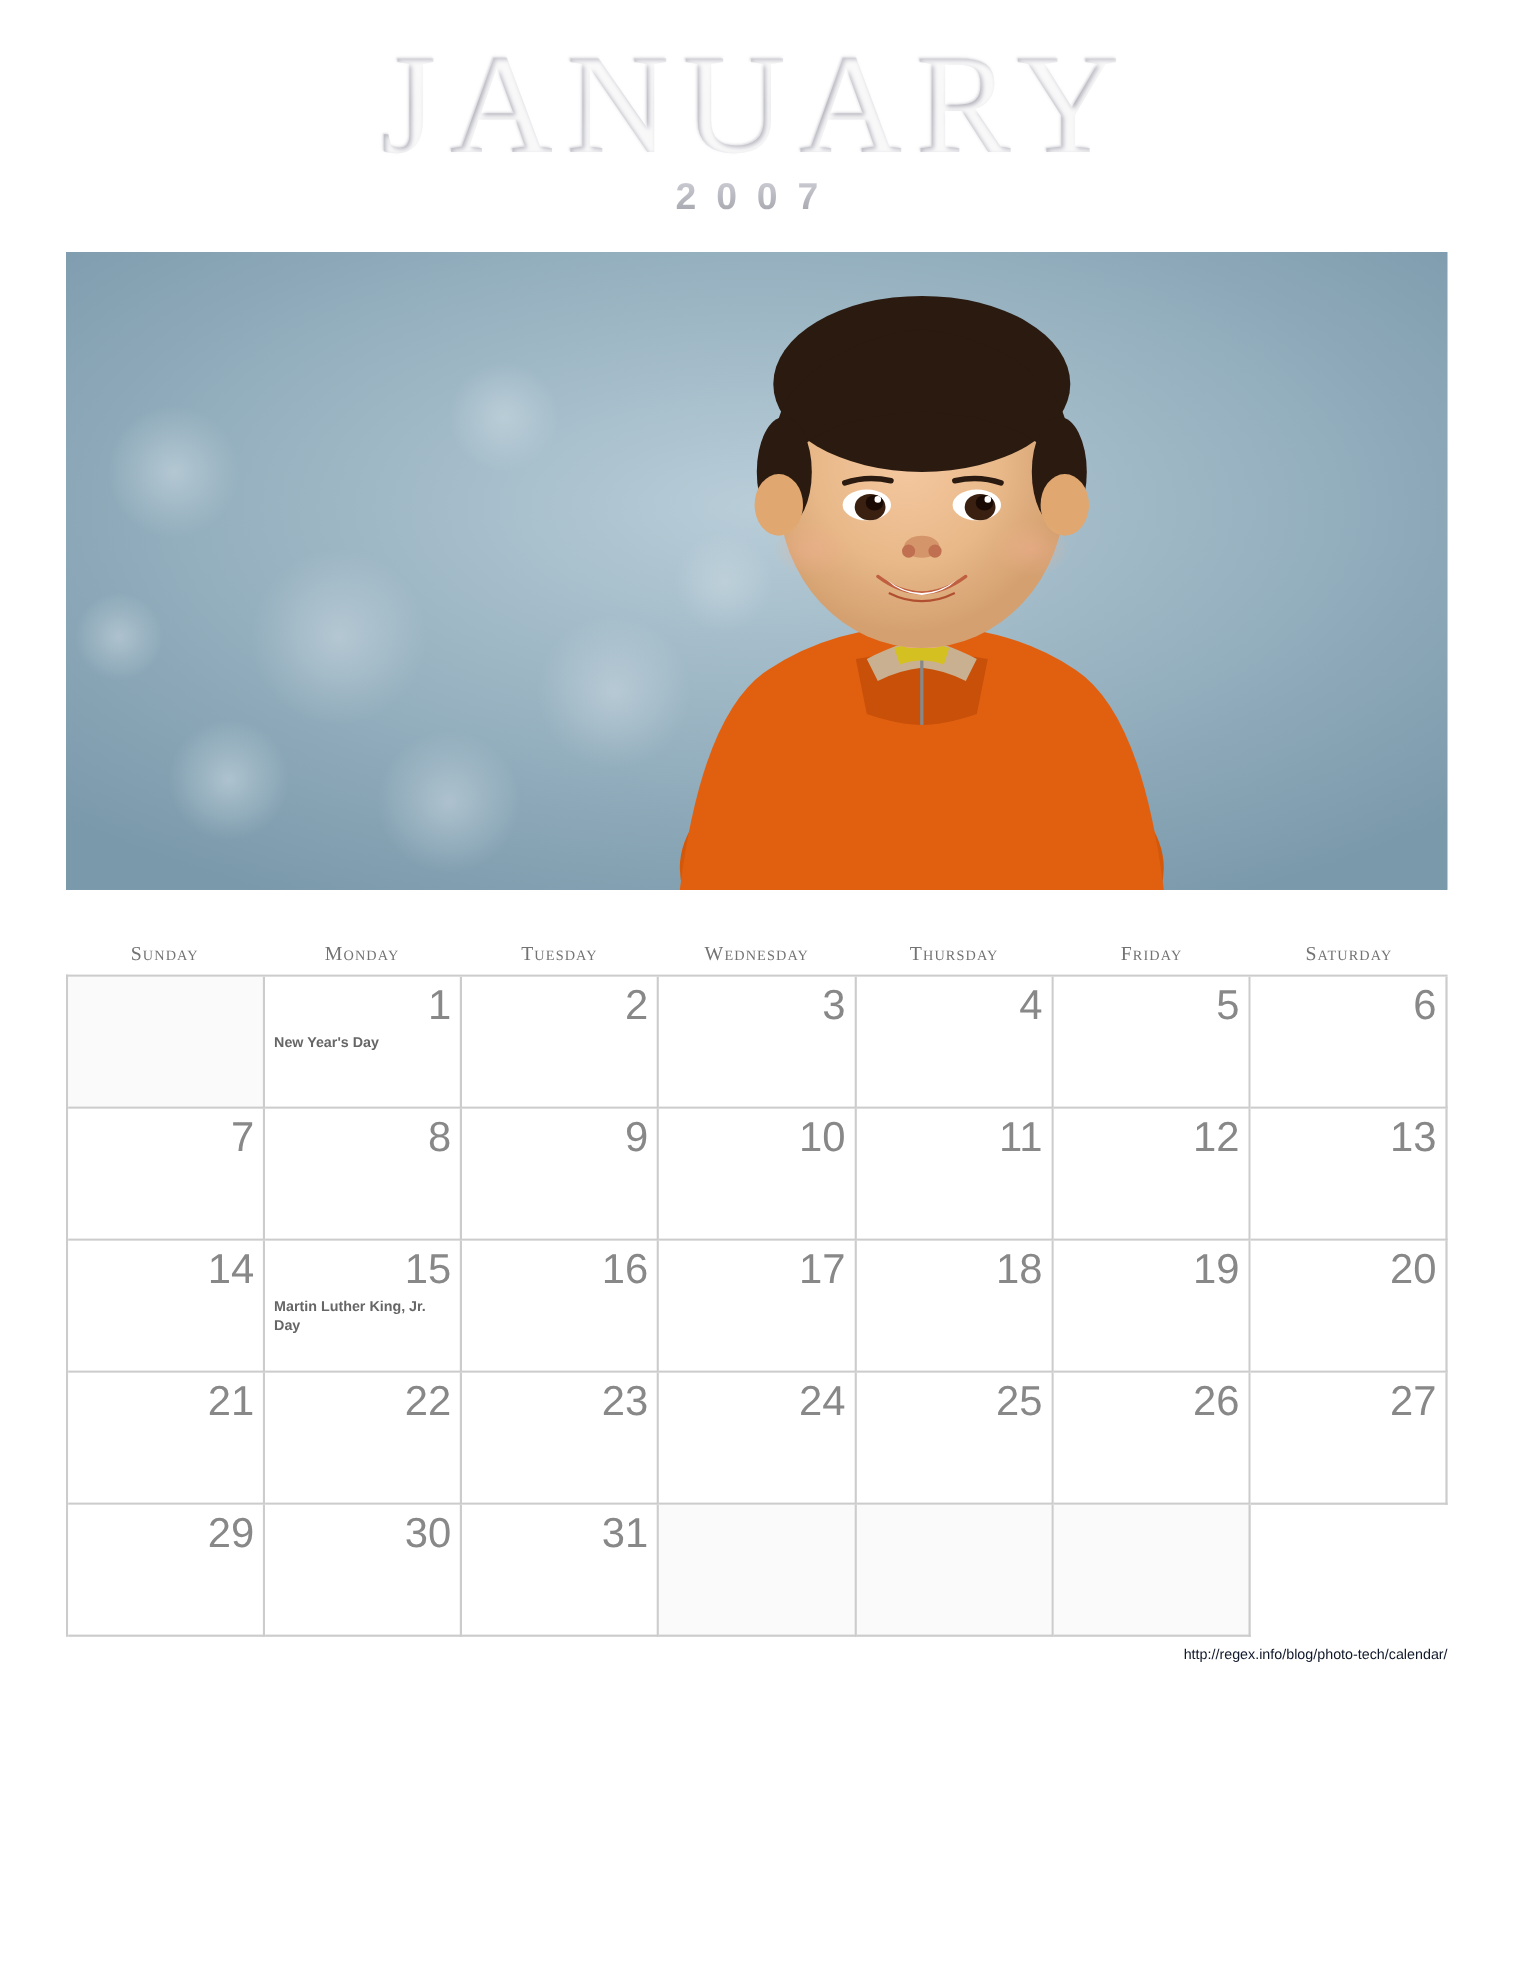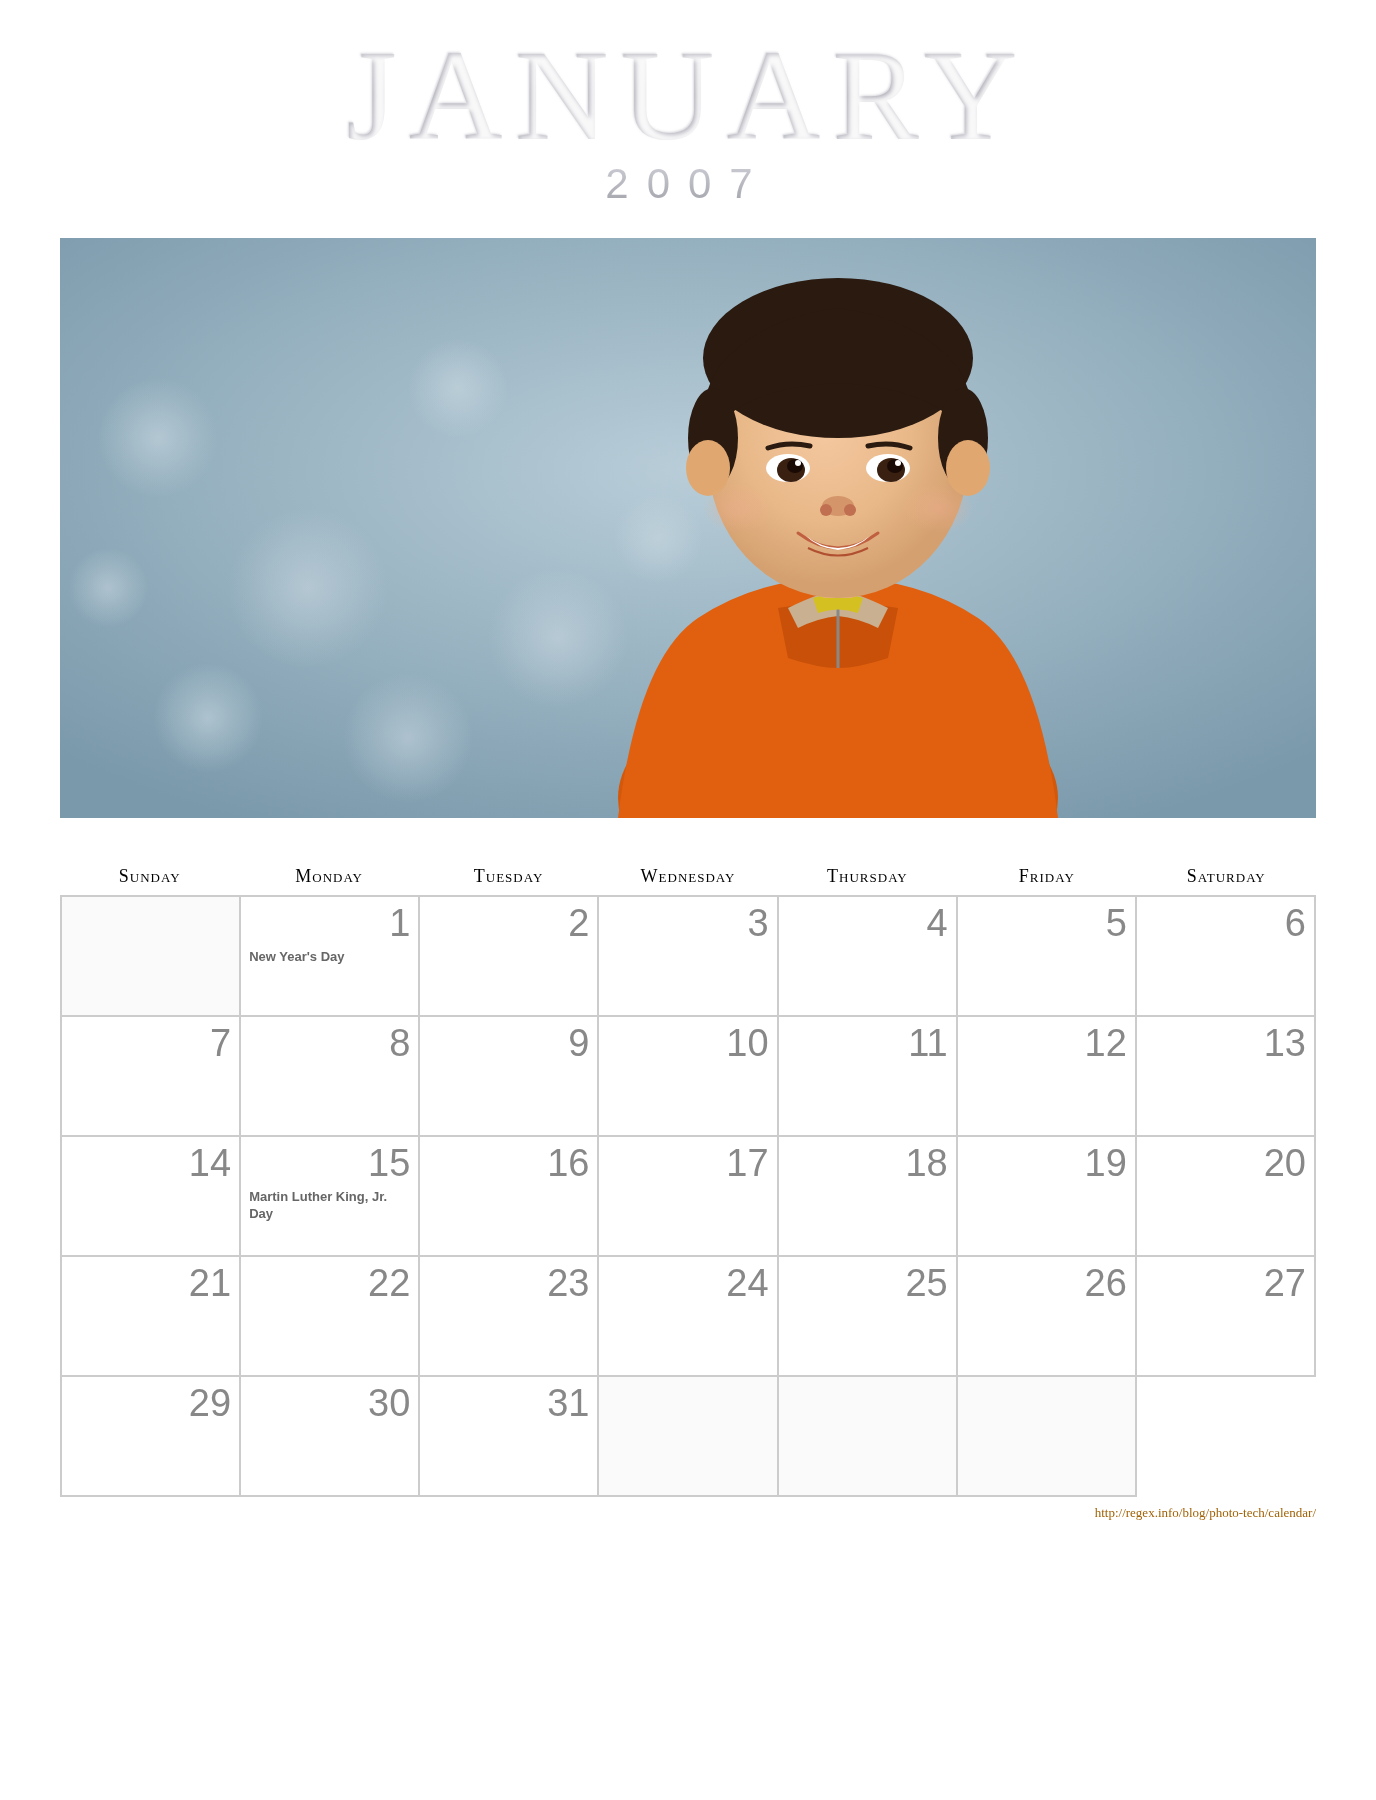--- a/index.html
+++ b/index.html
@@ -25,25 +25,25 @@
       line-height: 1;
       text-shadow: 2px 2px 4px rgba(255,255,255,0.9), -1px -1px 2px rgba(180,180,190,0.5);
       background: linear-gradient(180deg, #e8e8ec 0%, #b0b0b8 50%, #d0d0d8 100%);
       -webkit-background-clip: text;
       -webkit-text-fill-color: transparent;
       background-clip: text;
       margin-bottom: 0;
     }
 
     .year-title {
-      font-size: 42px;
+      font-size: 34px;
       color: #c0c0c8;
       letter-spacing: 18px;
       font-family: Arial, sans-serif;
-      font-weight: normal;
+      font-weight: bold;
       margin-bottom: 30px;
       background: linear-gradient(180deg, #d0d0d8 0%, #a0a0a8 100%);
       -webkit-background-clip: text;
       -webkit-text-fill-color: transparent;
       background-clip: text;
     }
 
     .photo-container {
       width: 100%;
       max-width: 1260px;
@@ -60,21 +60,21 @@
     .day-headers {
       display: grid;
       grid-template-columns: repeat(7, 1fr);
       margin-bottom: 0;
     }
 
     .day-header {
       text-align: center;
       font-size: 18px;
       font-variant: small-caps;
-      color: #000000;
+      color: #737373;
       padding: 8px 0;
       font-family: Georgia, serif;
       letter-spacing: 1px;
     }
 
     .calendar-grid {
       display: grid;
       grid-template-columns: repeat(7, 1fr);
       border-top: 2px solid #ccc;
       border-left: 2px solid #ccc;
@@ -108,26 +108,26 @@
       margin-top: 4px;
       line-height: 1.3;
     }
 
     .cell-empty {
       background: #fafafa;
     }
 
     .footer-url {
       font-size: 13px;
-      color: #a16207;
+      color: #0f172a;
       text-align: right;
       width: 100%;
       max-width: 1260px;
       margin-top: 8px;
-      font-family: Liberation Serif, serif;
+      font-family: Liberation Sans, sans-serif;
     }
 
     
     .photo-frame {
       width: 100%;
       height: 100%;
       position: relative;
       overflow: hidden;
       background: #7a99ab;
     }

